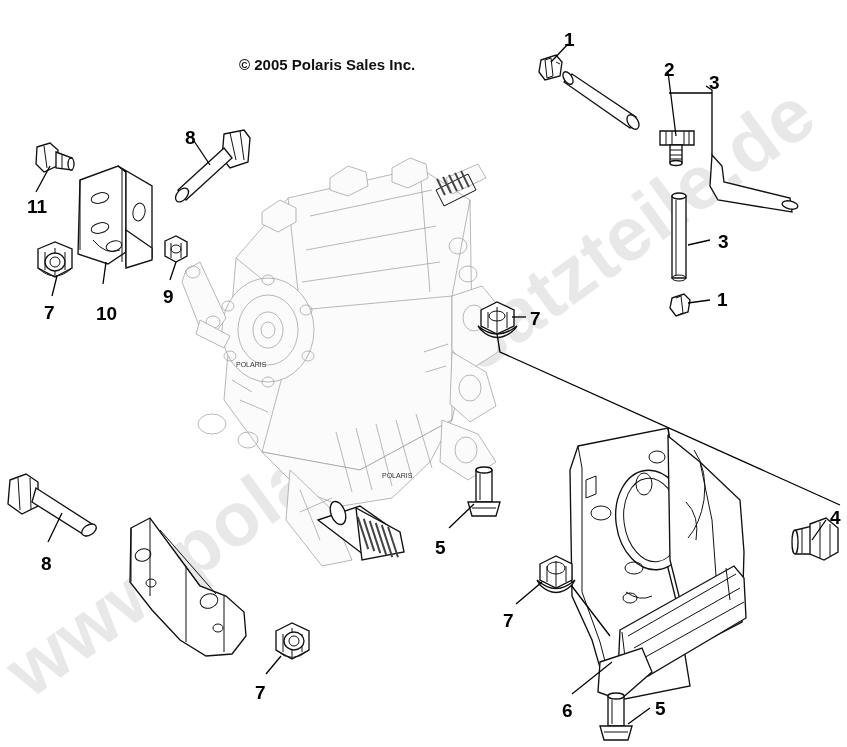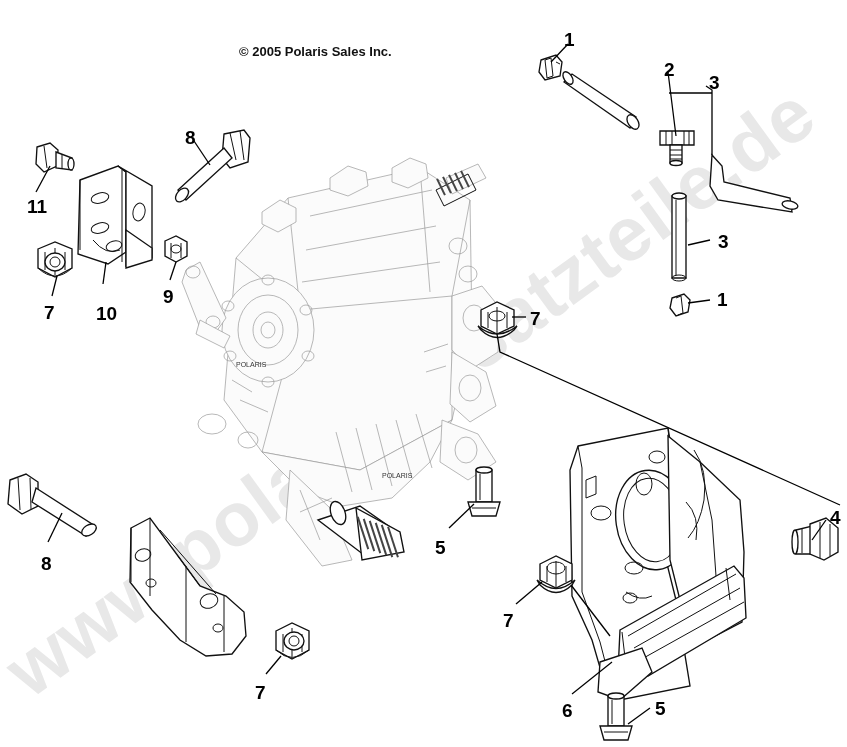--- a/index.html
+++ b/index.html
@@ -31,23 +31,23 @@
   }
   #drawing-layer {
     position: absolute;
     left: 0; top: 0;
     width: 847px; height: 747px;
     z-index: 2;
   }
   #copyright {
     position: absolute;
     left: 239px;
-    top: 44px;
+    top: 56px;
     font-family: "Liberation Sans", sans-serif;
-    font-size: 13px;
+    font-size: 15px;
     font-weight: bold;
     color: #111111;
     white-space: nowrap;
     z-index: 4;
   }
   .callout {
     position: absolute;
     font-family: "Liberation Sans", sans-serif;
     font-size: 19px;
     font-weight: bold;

